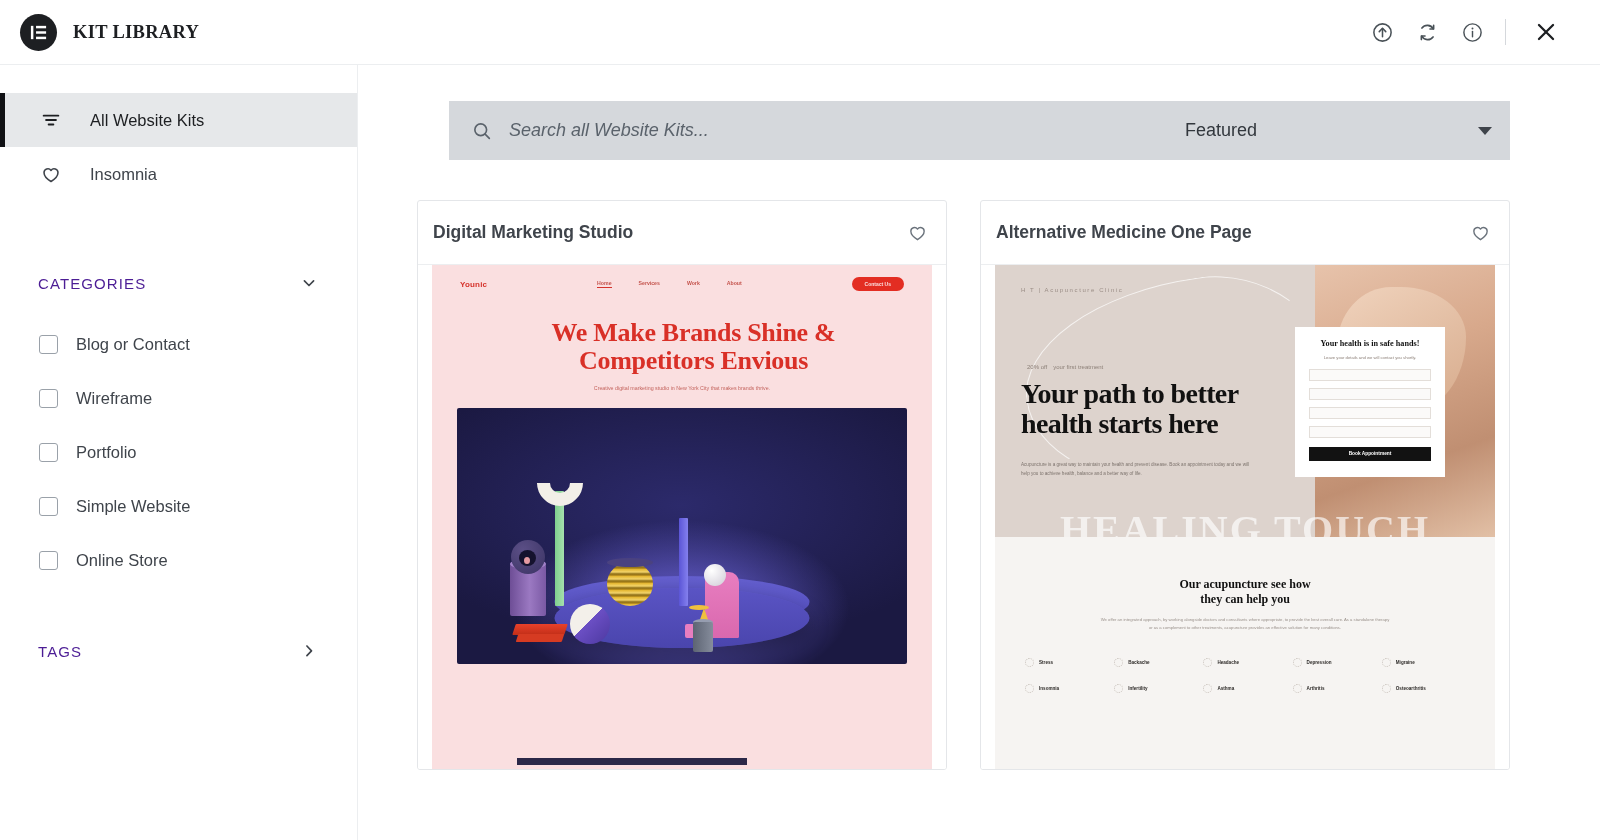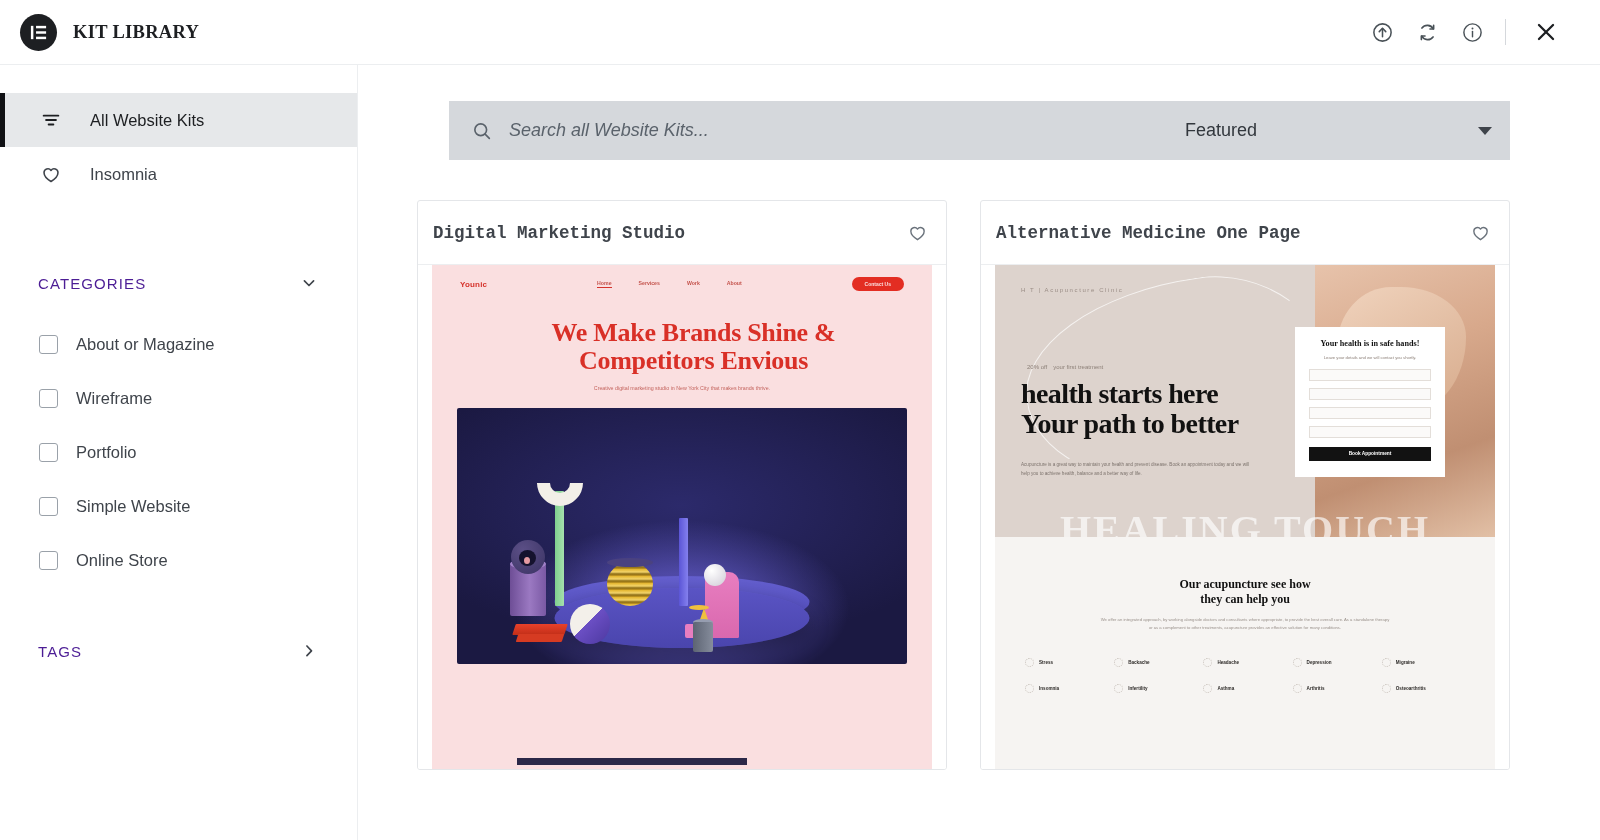--- a/index.html
+++ b/index.html
@@ -108,21 +108,21 @@
   .card {
     flex: 1; min-width: 0; background: #fff;
     border: 1px solid #e4e6e9; border-radius: 3px;
     display: flex; flex-direction: column; height: 570px; overflow: hidden;
   }
   .card-head {
     height: 64px; min-height: 64px; display: flex; align-items: center;
     justify-content: space-between; padding: 0 18px 0 15px;
     border-bottom: 1px solid #eceef0;
   }
-  .card-title { font-size: 17.5px; font-weight: 700; color: #3f444b; font-family: Liberation Mono, monospace; }
+  .card-title { font-size: 17.5px; font-weight: 700; color: #3f444b; }
   .heart { color: #6b737c; cursor: pointer; display: flex; align-items: center; }
   .thumb-wrap { flex: 1; overflow: hidden; position: relative; background: #fff; padding: 0 14px; }
   .thumb { width: 100%; height: 100%; position: relative; overflow: hidden; }
 
   
   .tA { background: #fadfe0; }
   .tA-nav { height: 38px; display: flex; align-items: center; padding: 0 28px; }
   .tA-logo { font-size: 8px; font-weight: 800; color: #d5332c; letter-spacing: .2px; }
   .tA-menu { flex: 1; display: flex; justify-content: center; gap: 27px; }
   .tA-menu span { font-size: 5.2px; color: #c4534c; font-weight: 600; }
@@ -318,21 +318,21 @@
         <span class="chev">
           <svg width="20" height="20" viewBox="0 0 24 24" fill="none" stroke="currentColor" stroke-width="2">
             <path d="M6.5 9.5 12 15l5.5-5.5" stroke-linecap="round" stroke-linejoin="round"></path>
           </svg>
         </span>
       </div>
 
       <div class="cat-list">
         <div class="cat-row">
           <span class="cbox"></span>
-          <span class="cat-label">About or Magazine</span>
+          <span class="cat-label">Blog or Contact</span>
         </div>
         <div class="cat-row">
           <span class="cbox"></span>
           <span class="cat-label">Wireframe</span>
         </div>
         <div class="cat-row">
           <span class="cbox"></span>
           <span class="cat-label">Portfolio</span>
         </div>
         <div class="cat-row">
@@ -445,22 +445,22 @@
           <div class="thumb-wrap">
             <div class="thumb tB">
               <div class="tB-hero">
                 <div class="tB-photo"></div>
                 <div class="tB-swoosh"></div>
                 <div class="tB-brand">H T  |  Acupuncture Clinic</div>
                 <div class="tB-off">
                   <span>20% off</span><span>your first treatment</span>
                 </div>
                 <div class="tB-h1">
+                  <div>Your path to better</div>
                   <div>health starts here</div>
-                  <div>Your path to better</div>
                 </div>
                 <div class="tB-p">Acupuncture is a great way to maintain your health and prevent disease. Book an appointment today and we will help you to achieve health, balance and a better way of life.</div>
 
                 <div class="tB-form">
                   <div class="tB-form-h">Your health is in safe hands!</div>
                   <div class="tB-form-p">Leave your details and we will contact you shortly.</div>
                   <div class="tB-field"></div>
                   <div class="tB-field"></div>
                   <div class="tB-field"></div>
                   <div class="tB-field"></div>

